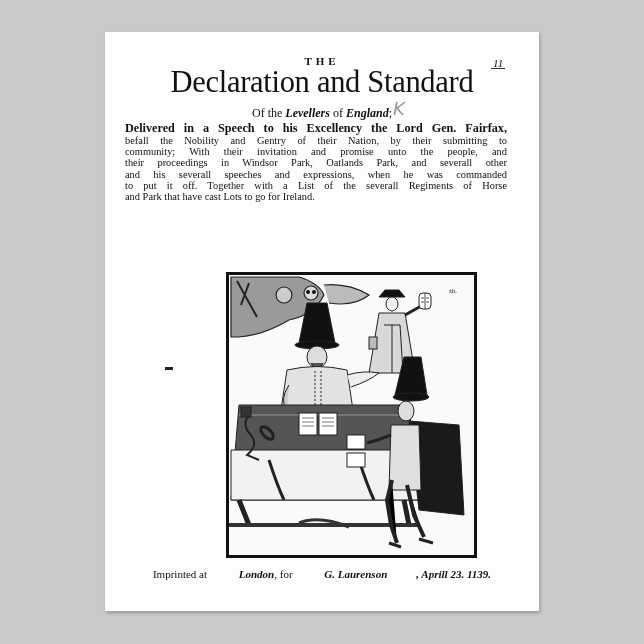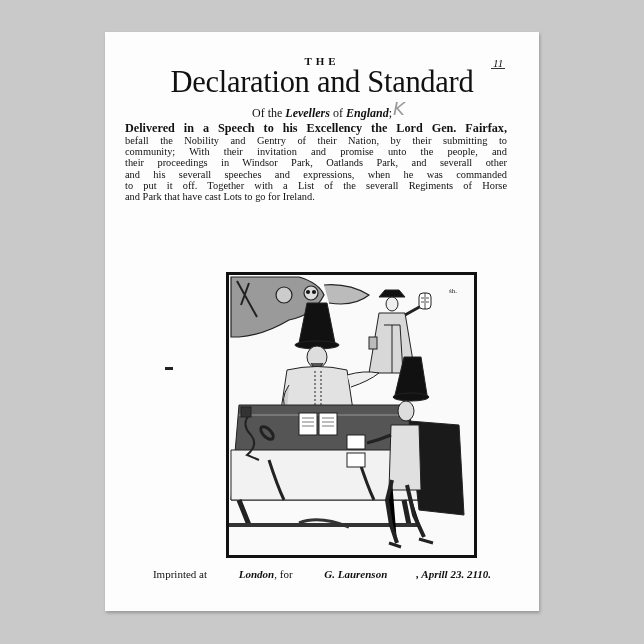--- a/index.html
+++ b/index.html
@@ -156,17 +156,17 @@
         <path d="M162 150 L190 150 L192 215 L160 215 Z" fill="#e0e0e0"></path>
         <path d="M162 160 Q150 165 138 168" stroke-width="3"></path>
         <path d="M163 205 L158 225 L162 250 L168 268 M178 210 L185 240 L195 262" stroke-width="4"></path>
         <path d="M160 268 L172 272 M190 264 L204 268" stroke-width="3"></path>
       </g>
       <path d="M70 248 Q90 240 120 252" stroke="#333" stroke-width="3" fill="none"></path>
     </svg>
   </div>
 
   <div class="imprint">
-    <span>Imprinted at </span><i>London</i><span>, for </span><i>G. Laurenson</i><i>, Aprill 23. 2110.</i>
+    <span>Imprinted at </span><i>London</i><span>, for </span><i>G. Laurenson</i><i>, Aprill 23. 1139.</i>
   </div>
 
   <div class="stray" style="left:60px; top:335px; width:8px; height:3px;"></div>
 </div>
 
 </body></html>

